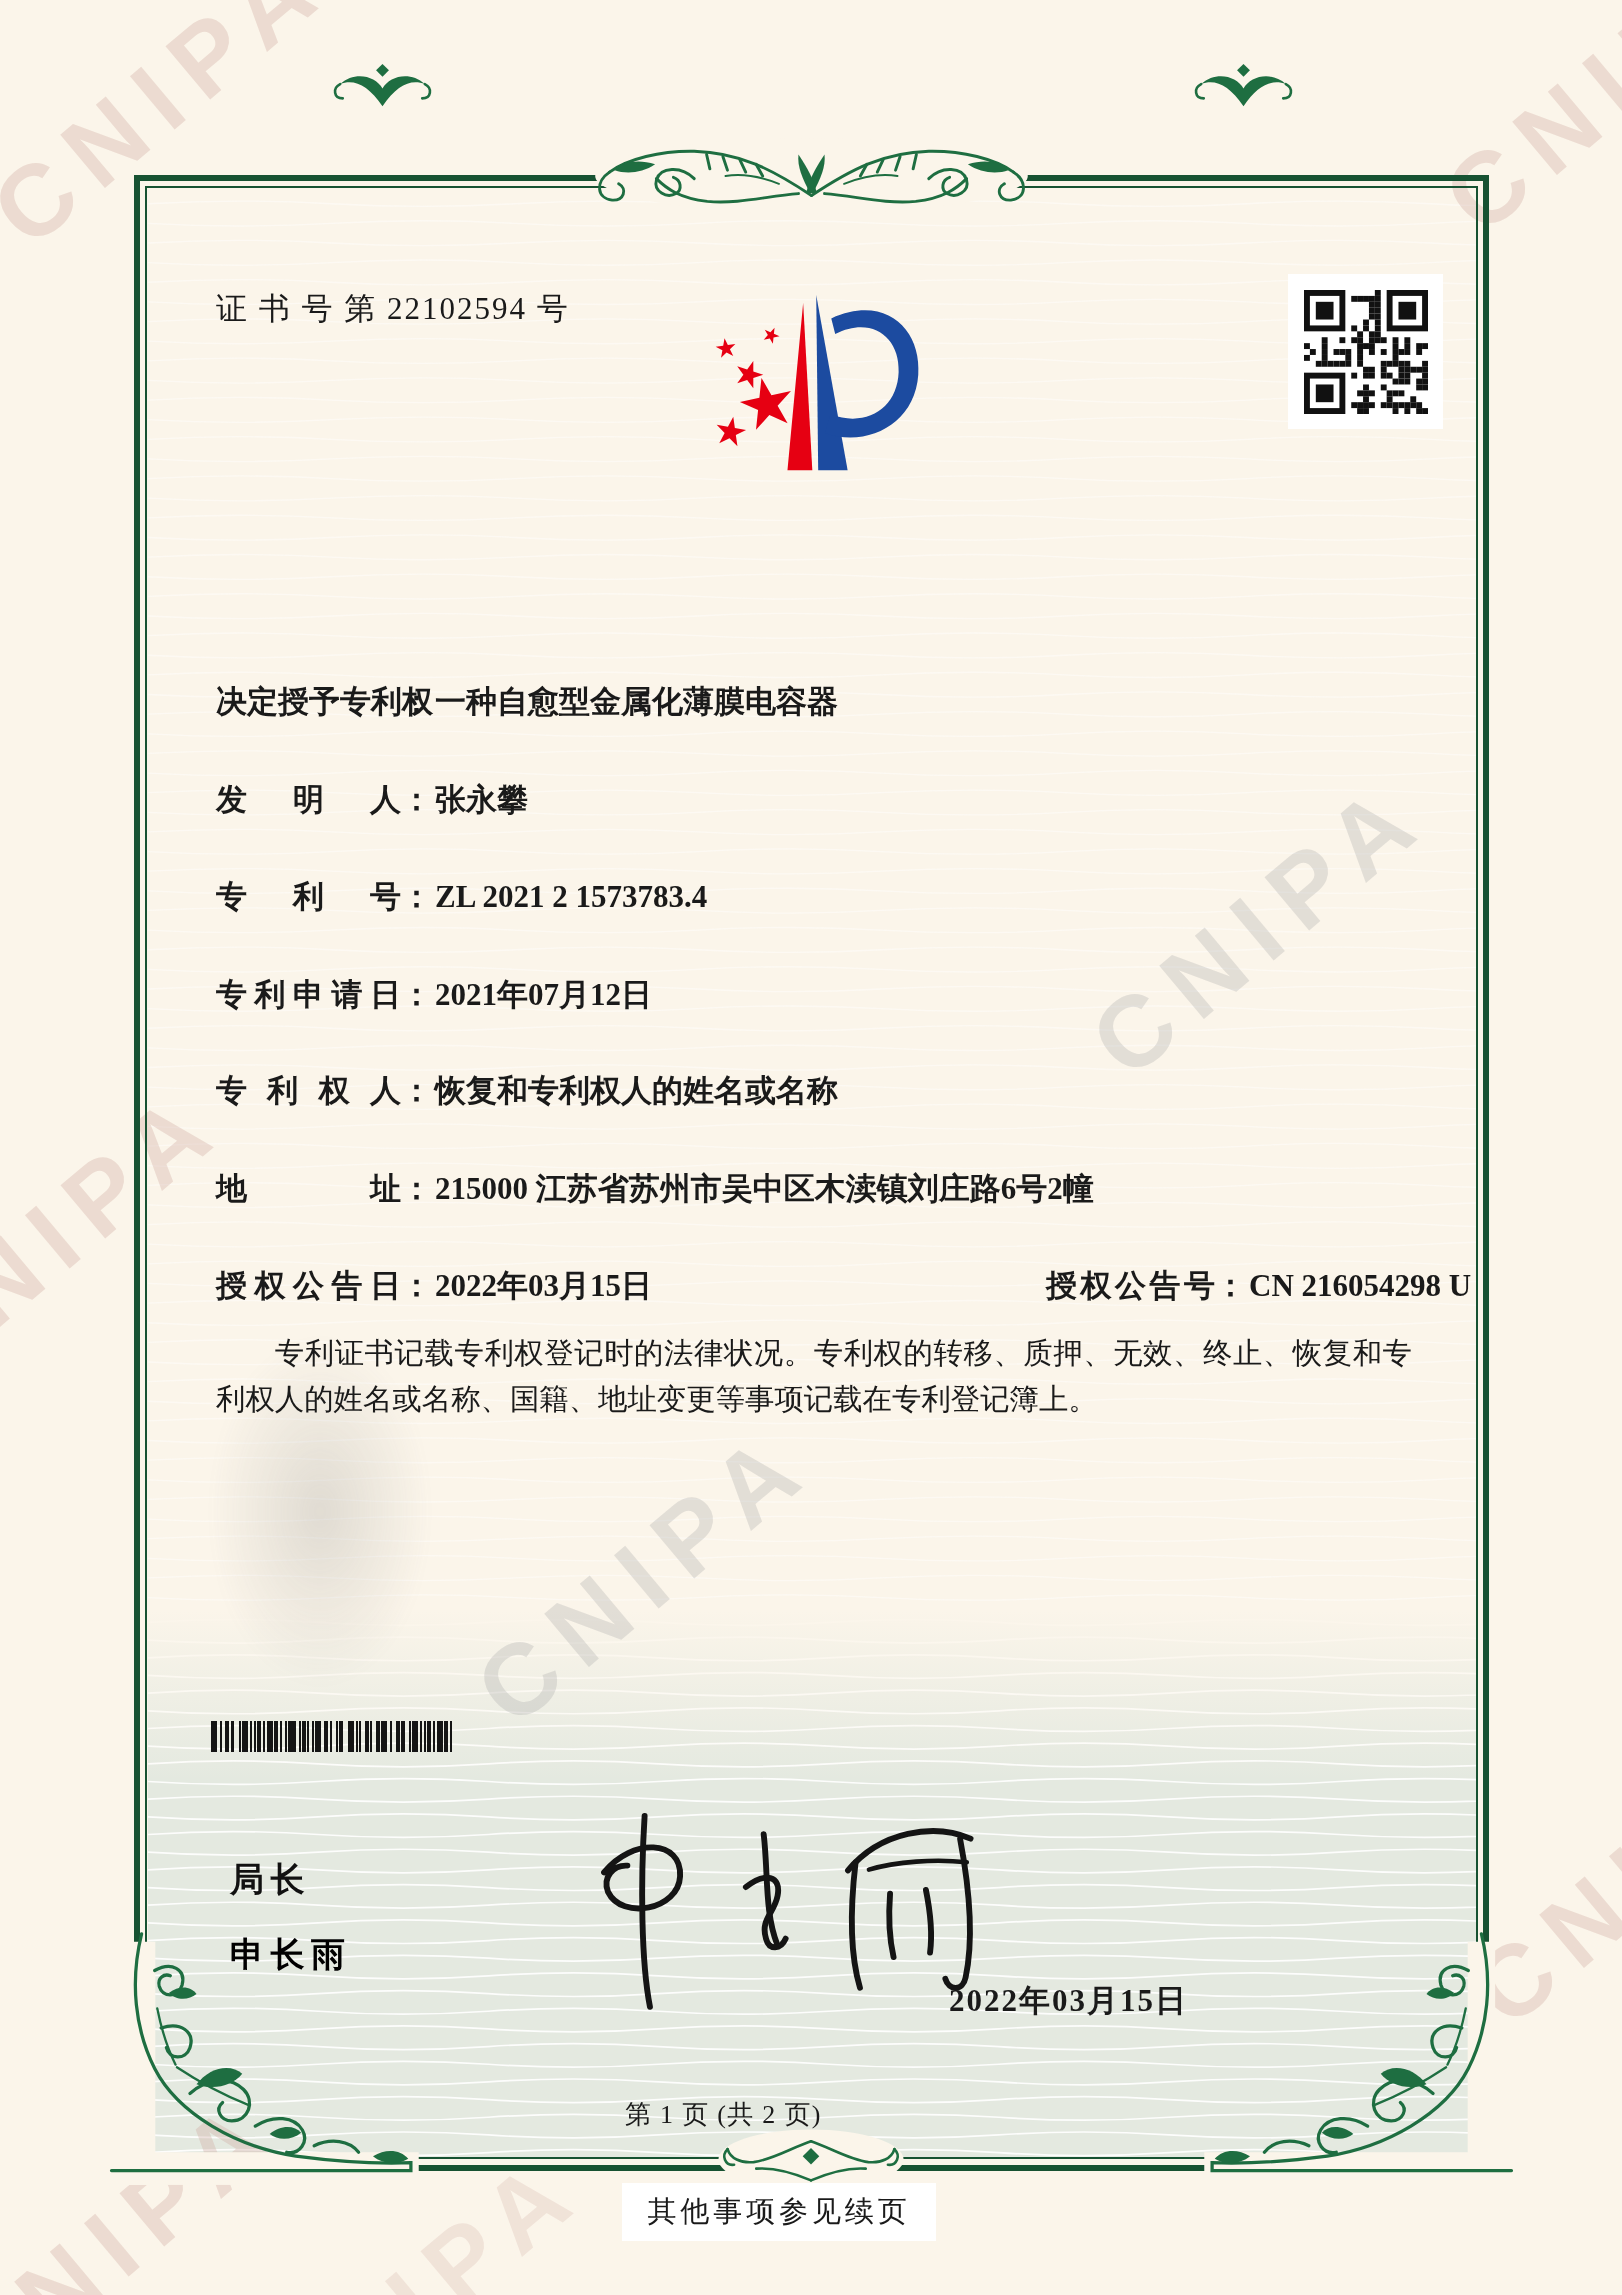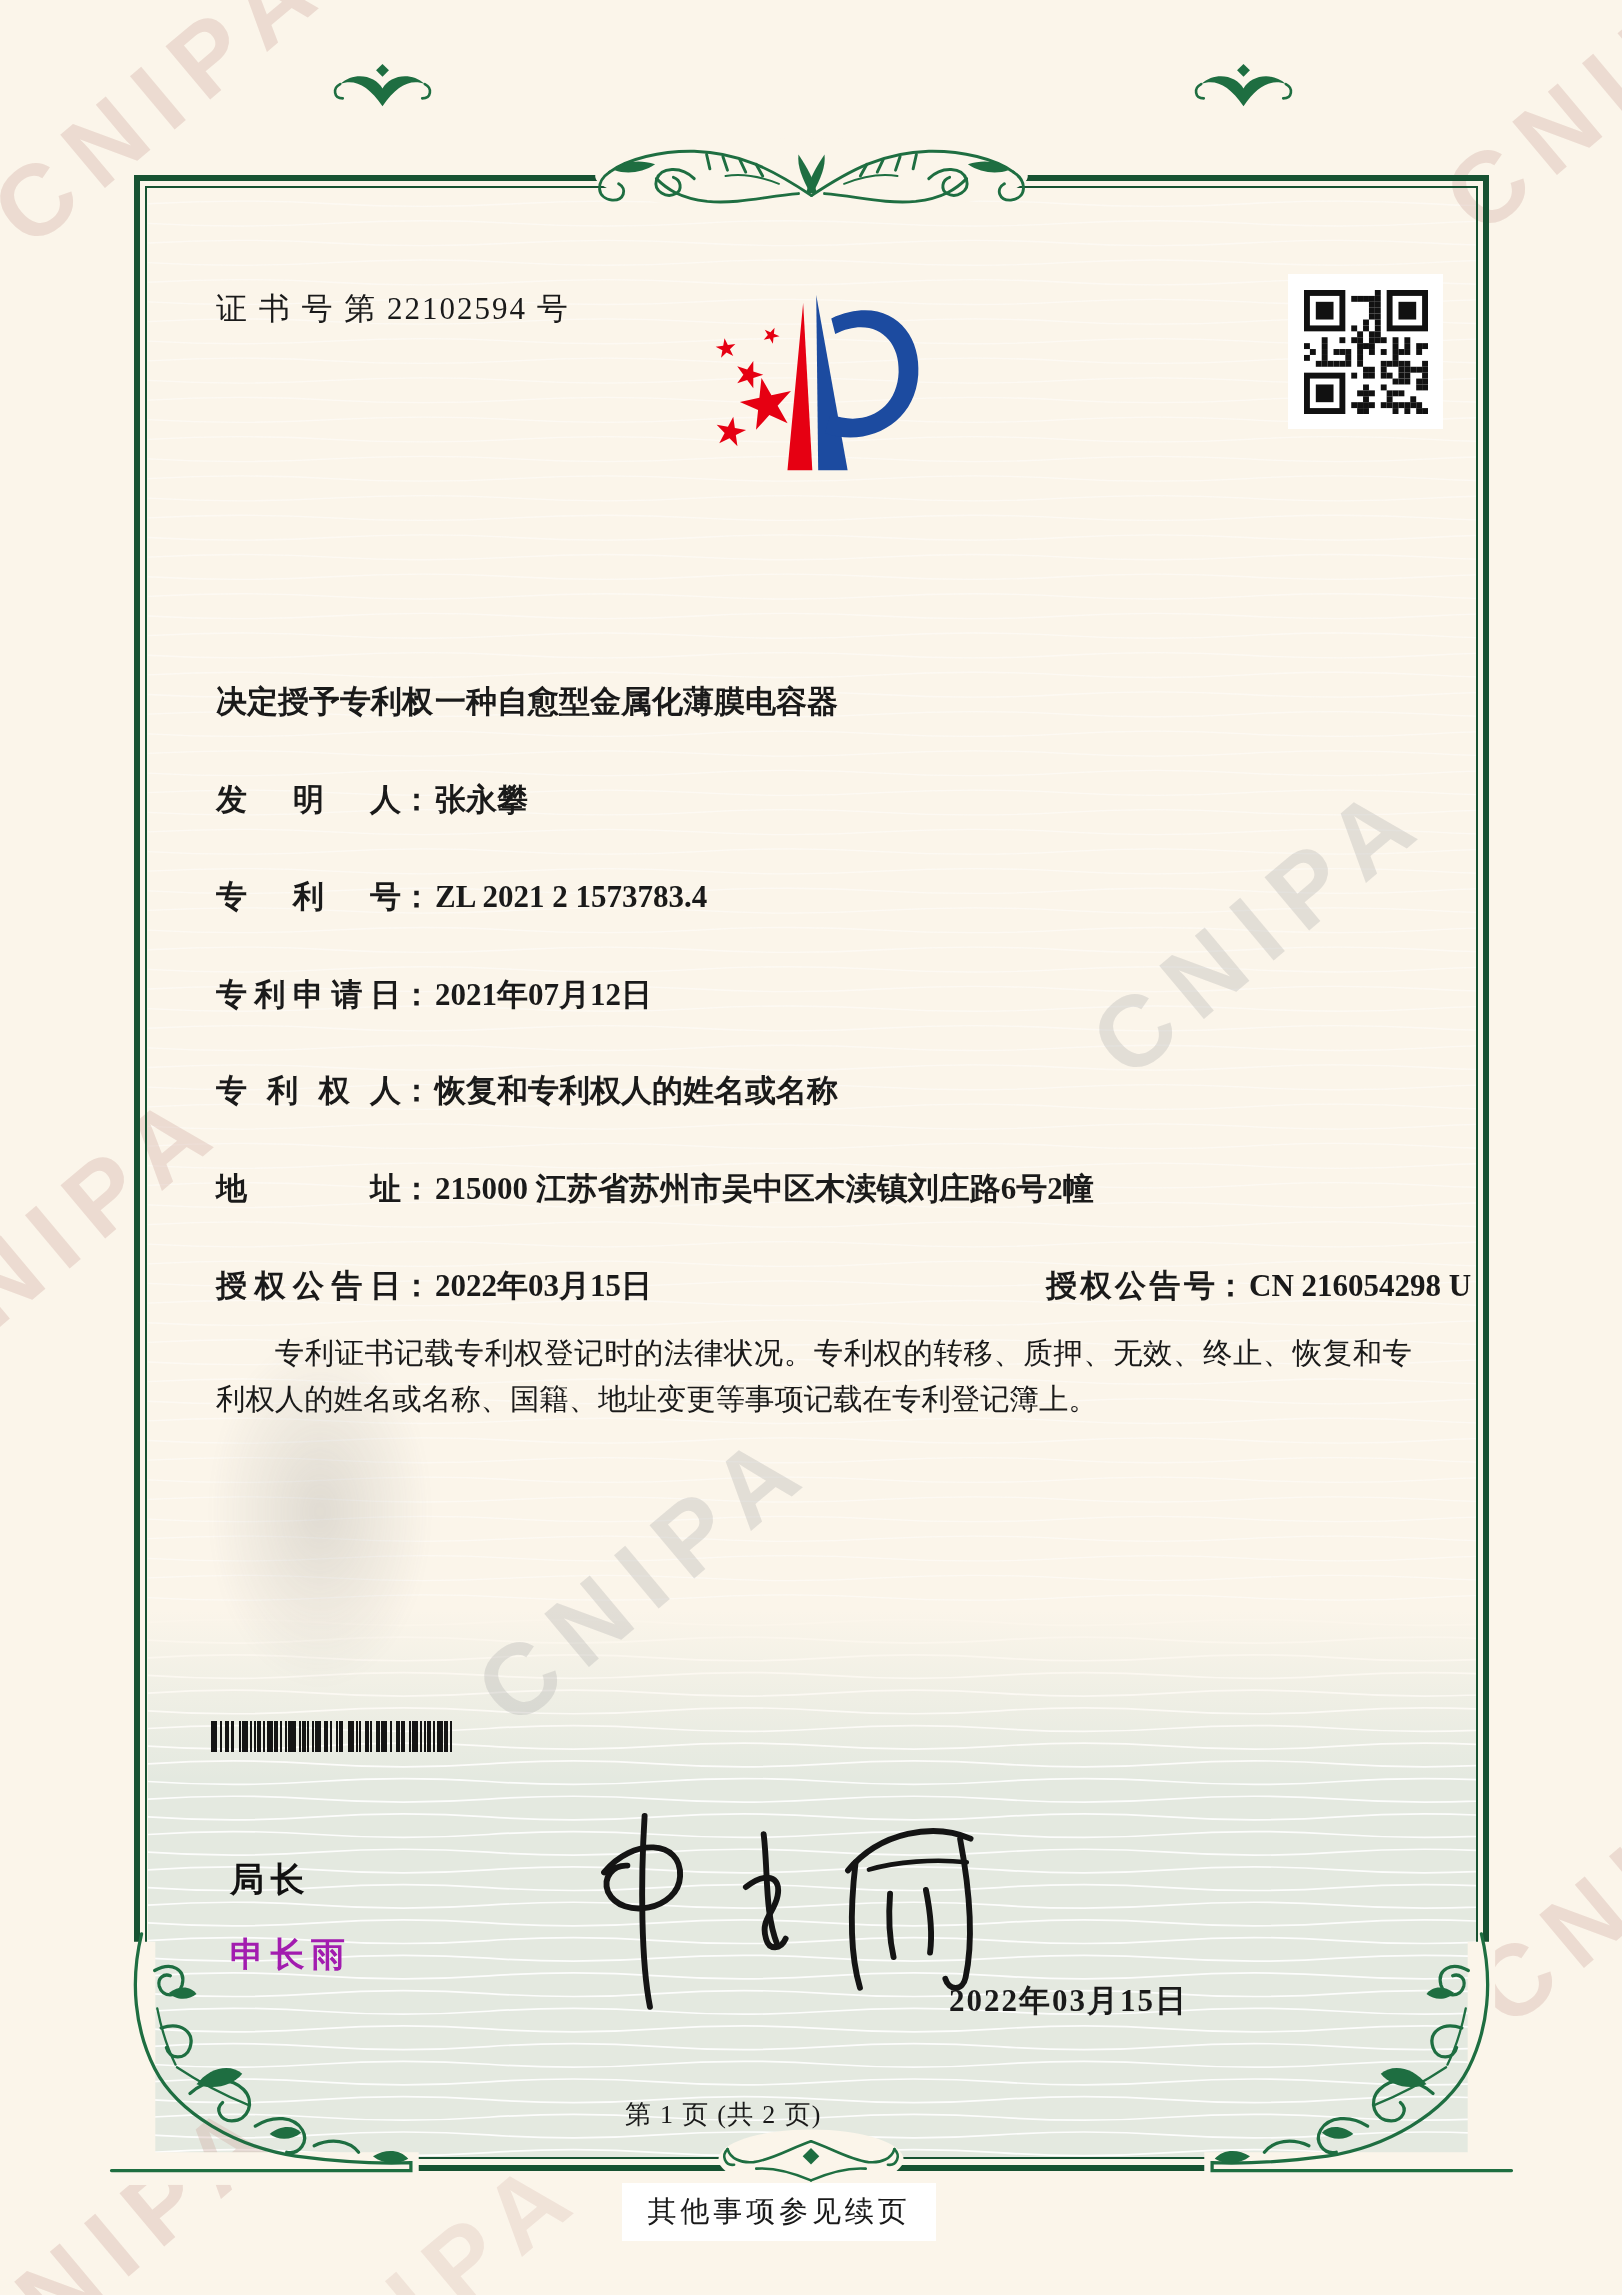--- a/index.html
+++ b/index.html
@@ -46,21 +46,21 @@
   .authright{position:absolute;left:830px;top:0;}
   
   .bodytext{position:absolute;left:216px;top:1330px;width:1196px;font-size:29.4px;
      line-height:46px;text-align:justify;}
   .bodytext p{margin:0;text-indent:2em;}
   
   .barcode{position:absolute;left:211px;top:1721px;width:243px;height:31px;}
   .signerblock{position:absolute;left:230px;top:1857px;font-family:"Liberation Sans","DejaVu Sans",sans-serif;
      font-weight:700;font-size:34px;letter-spacing:6.5px;color:#111;}
   .signername{position:absolute;left:230px;top:1932px;font-family:"Liberation Sans","DejaVu Sans",sans-serif;
-     font-weight:700;font-size:34px;letter-spacing:6.5px;color:#a21caf;}
+     font-weight:700;font-size:34px;letter-spacing:6.5px;color:#000000;}
   .signature{position:absolute;left:543px;top:1773px;width:497px;height:255px;}
   .issuedate{position:absolute;left:949px;top:1980px;font-size:31px;font-weight:600;letter-spacing:2px;}
   .pagefoot{position:absolute;left:625px;top:2097px;font-size:26px;letter-spacing:1.3px;}
   .contnote{position:absolute;left:622px;top:2183px;width:314px;height:58px;background:#fff;
      display:flex;align-items:center;justify-content:center;font-size:29px;letter-spacing:3.9px;}
   .orn{position:absolute;}
 </style>
 </head>
 <body>
 

